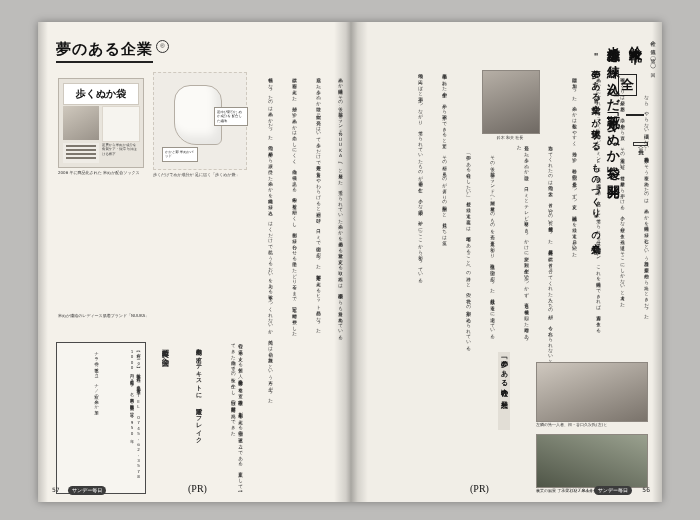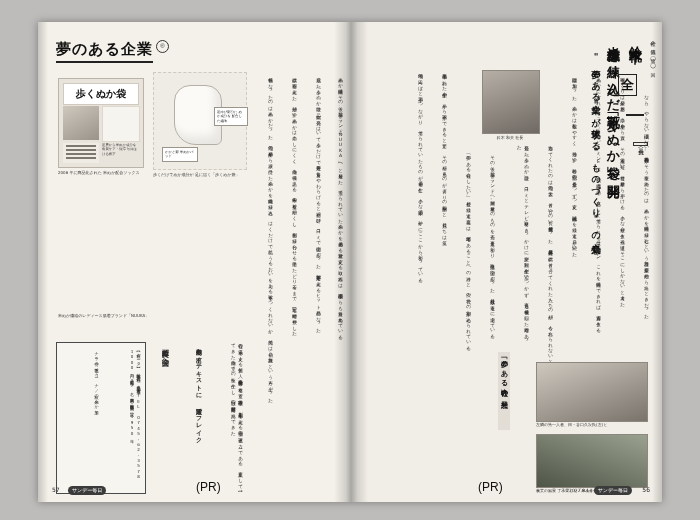--- a/index.html
+++ b/index.html
@@ -175,22 +175,22 @@
     background:#f7f5f0;
   }
 
   .folio {
     position:absolute;
     font-family:"DejaVu Sans","Liberation Sans",sans-serif;
     font-size:6px; color:#222;
   }
   .pr-mark {
     position:absolute;
-    font-family:Liberation Sans, sans-serif;
-    font-size:12px; color:#111;margin-left:8px;
+    font-family:Liberation Serif, serif;
+    font-size:10px; color:#111;
   }
   .logo-chip {
     position:absolute;
     background:#3b3b3b; color:#fff;
     font-family:"DejaVu Sans",sans-serif;
     font-size:5px; line-height:9px;
     text-align:center;
     border-radius:7px;
     padding:0 4px;
     height:9px;

